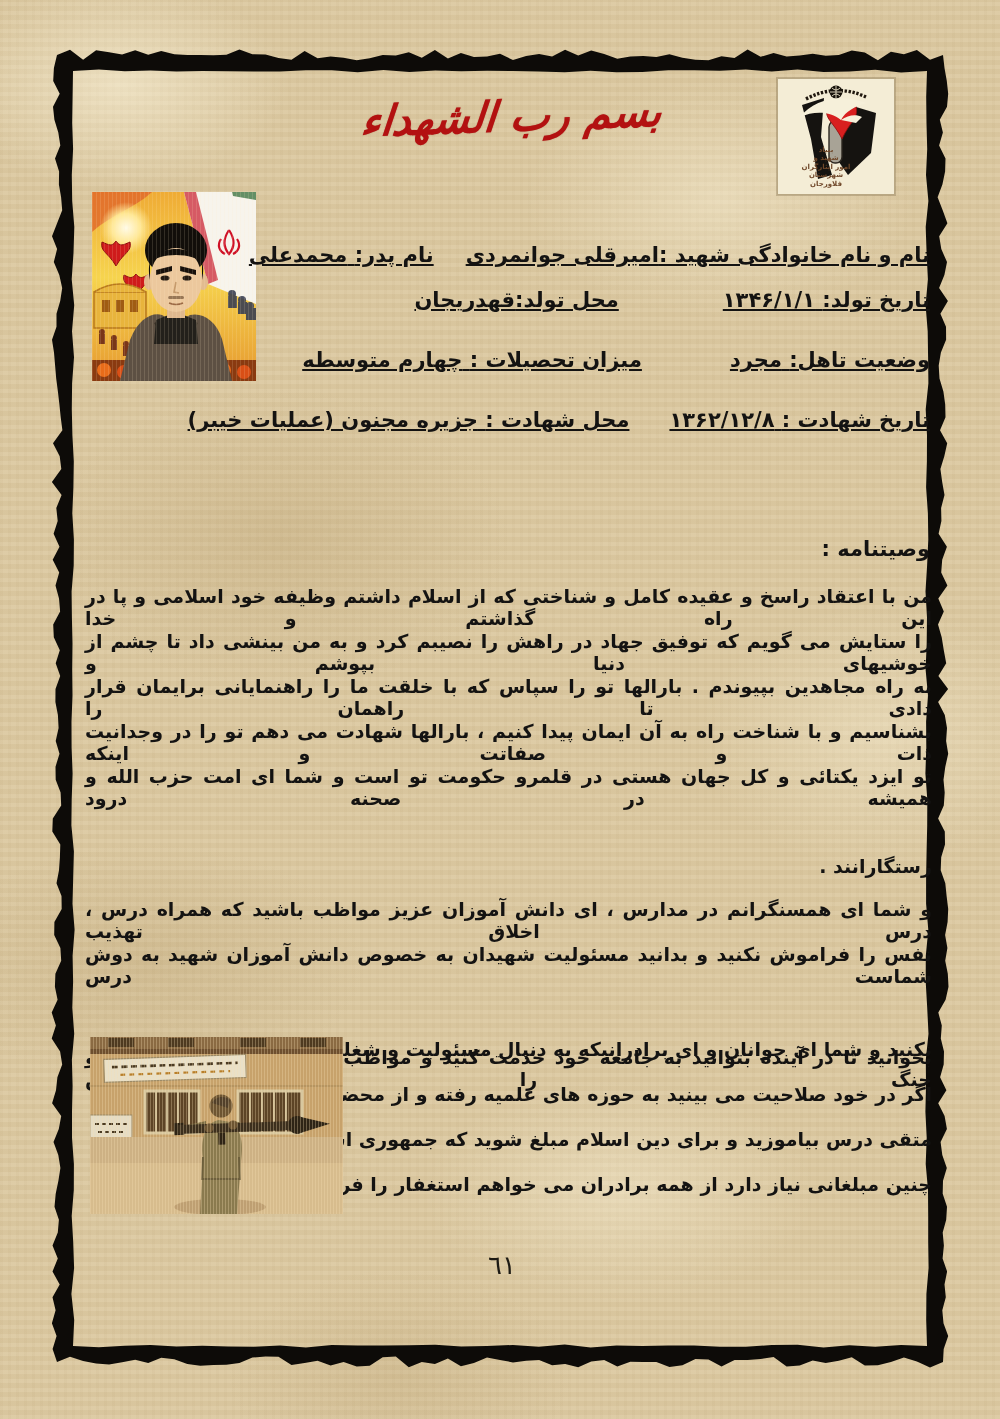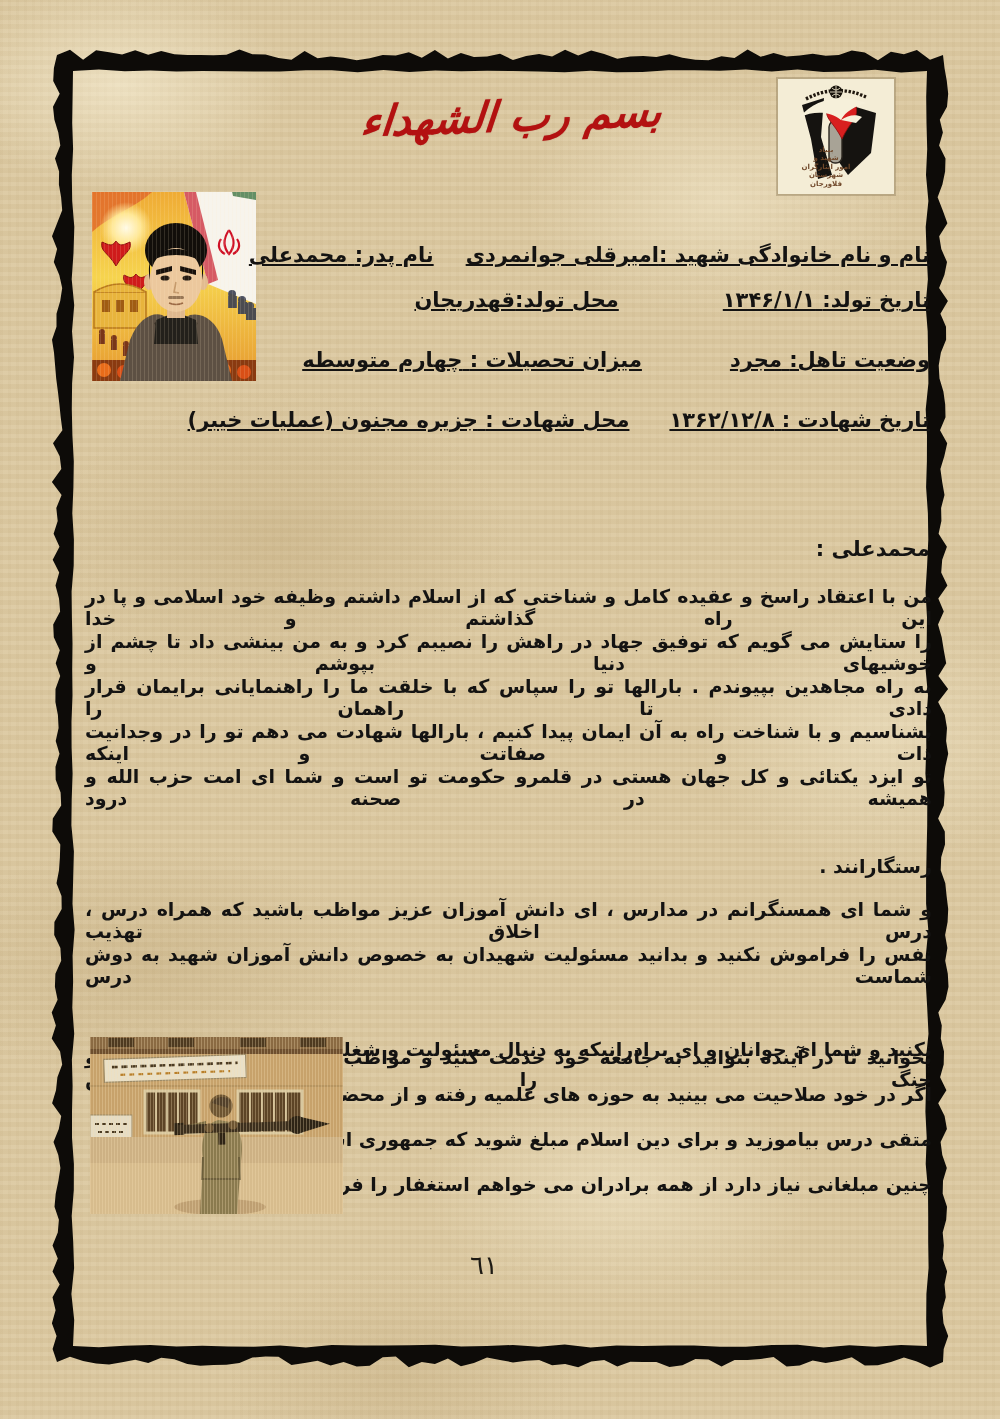--- a/index.html
+++ b/index.html
@@ -52,21 +52,21 @@
   .will-heading{
     position:absolute;right:70px;top:537px;font-weight:bold;font-size:21px;color:#141312;
   }
   .will-line{
     position:absolute;right:68px;left:85px;
     font-weight:bold;font-size:19px;color:#141312;
   }
   .will-line.full{text-align:justify;text-align-last:justify;}
   .will-line.short{left:auto;text-align:right;white-space:nowrap;}
   .page-number{
-    position:absolute;left:452px;top:1250px;width:64px;text-align:center;
+    position:absolute;left:452px;top:1250px;width:64px;text-align:right;
     font-size:26px;color:#1d1a14;
   }
 </style>
 </head>
 <body>
 
 <div class="page">
 
   <svg class="frame-svg" id="frame" viewBox="0 0 1000 1419">
       <path d="M57.0 55.0 L70.0 49.8 L83.1 59.7 L96.1 50.3 L109.1 52.2 L122.1 54.5 L135.2 50.3 L148.2 54.8 L161.2 51.1 L174.3 54.2 L187.3 54.9 L200.3 55.0 L213.4 55.2 L226.4 54.7 L239.4 49.6 L252.4 54.2 L265.5 54.5 L278.5 57.9 L291.5 59.8 L304.6 51.1 L317.6 58.3 L330.6 56.4 L343.6 57.7 L356.7 60.3 L369.7 58.3 L382.7 54.9 L395.8 55.4 L408.8 52.3 L421.8 57.8 L434.9 50.0 L447.9 58.6 L460.9 53.1 L473.9 56.9 L487.0 56.5 L500.0 53.7 L513.0 60.1 L526.1 56.0 L539.1 53.9 L552.1 56.5 L565.1 49.8 L578.2 55.4 L591.2 50.6 L604.2 54.0 L617.3 58.8 L630.3 56.5 L643.3 56.1 L656.4 57.1 L669.4 54.2 L682.4 57.8 L695.4 59.8 L708.5 60.2 L721.5 56.3 L734.5 58.1 L747.6 49.5 L760.6 56.8 L773.6 52.9 L786.6 56.5 L799.7 55.4 L812.7 53.8 L825.7 55.8 L838.8 55.1 L851.8 50.5 L864.8 52.6 L877.9 60.2 L890.9 51.7 L903.9 54.3 L916.9 50.1 L930.0 59.8 L943.0 55.0 L944.5 67.9 L946.8 80.9 L948.2 93.8 L947.0 106.8 L939.8 119.7 L942.9 132.6 L939.1 145.6 L945.5 158.5 L945.1 171.5 L942.4 184.4 L937.6 197.3 L942.7 210.3 L947.4 223.2 L939.2 236.2 L941.3 249.1 L947.0 262.0 L944.4 275.0 L939.1 287.9 L947.9 300.9 L940.4 313.8 L946.0 326.8 L946.1 339.7 L940.9 352.6 L938.7 365.6 L939.5 378.5 L943.4 391.5 L945.2 404.4 L945.5 417.3 L940.0 430.3 L947.2 443.2 L944.3 456.2 L940.4 469.1 L942.2 482.0 L944.5 495.0 L941.1 507.9 L941.4 520.9 L938.6 533.8 L946.9 546.7 L942.2 559.7 L941.2 572.6 L947.4 585.6 L938.3 598.5 L943.8 611.4 L938.0 624.4 L941.7 637.3 L943.8 650.3 L946.2 663.2 L938.4 676.1 L948.1 689.1 L938.1 702.0 L944.8 715.0 L947.0 727.9 L946.1 740.9 L948.2 753.8 L945.3 766.7 L943.5 779.7 L944.7 792.6 L943.8 805.6 L938.1 818.5 L944.8 831.4 L945.0 844.4 L941.2 857.3 L940.7 870.3 L945.3 883.2 L946.6 896.1 L948.2 909.1 L947.6 922.0 L945.1 935.0 L947.4 947.9 L945.2 960.8 L947.8 973.8 L948.5 986.7 L945.6 999.7 L938.3 1012.6 L941.8 1025.5 L940.8 1038.5 L944.0 1051.4 L943.7 1064.4 L940.1 1077.3 L946.4 1090.2 L938.2 1103.2 L944.6 1116.1 L946.9 1129.1 L940.6 1142.0 L942.3 1155.0 L946.8 1167.9 L943.0 1180.8 L942.7 1193.8 L947.0 1206.7 L946.2 1219.7 L942.7 1232.6 L943.9 1245.5 L942.6 1258.5 L947.1 1271.4 L944.5 1284.4 L945.8 1297.3 L942.3 1310.2 L943.5 1323.2 L948.2 1336.1 L943.7 1349.1 L943.0 1362.0 L930.0 1367.4 L916.9 1361.5 L903.9 1357.4 L890.9 1362.1 L877.9 1365.3 L864.8 1365.5 L851.8 1357.2 L838.8 1360.8 L825.7 1362.9 L812.7 1360.4 L799.7 1365.4 L786.6 1366.5 L773.6 1356.9 L760.6 1358.9 L747.6 1360.0 L734.5 1360.1 L721.5 1366.4 L708.5 1359.5 L695.4 1359.1 L682.4 1365.2 L669.4 1367.0 L656.4 1362.1 L643.3 1361.9 L630.3 1361.7 L617.3 1366.6 L604.2 1359.9 L591.2 1361.5 L578.2 1367.3 L565.1 1364.0 L552.1 1365.3 L539.1 1360.1 L526.1 1360.7 L513.0 1362.4 L500.0 1360.0 L487.0 1357.6 L473.9 1362.9 L460.9 1366.2 L447.9 1358.6 L434.9 1363.9 L421.8 1362.0 L408.8 1367.2 L395.8 1356.5 L382.7 1357.3 L369.7 1365.7 L356.7 1366.5 L343.6 1362.0 L330.6 1365.6 L317.6 1360.7 L304.6 1363.0 L291.5 1365.0 L278.5 1356.8 L265.5 1356.5 L252.4 1357.6 L239.4 1363.0 L226.4 1364.7 L213.4 1365.0 L200.3 1365.8 L187.3 1364.1 L174.3 1359.2 L161.2 1357.8 L148.2 1362.9 L135.2 1359.8 L122.1 1362.2 L109.1 1364.4 L96.1 1363.6 L83.1 1361.0 L70.0 1356.8 L57.0 1362.0 L52.6 1349.1 L56.6 1336.1 L51.9 1323.2 L55.6 1310.2 L52.5 1297.3 L59.7 1284.4 L52.5 1271.4 L57.8 1258.5 L52.5 1245.5 L57.8 1232.6 L58.9 1219.7 L54.5 1206.7 L55.7 1193.8 L58.4 1180.8 L60.4 1167.9 L58.3 1155.0 L53.5 1142.0 L58.8 1129.1 L61.2 1116.1 L52.1 1103.2 L56.0 1090.2 L57.4 1077.3 L62.2 1064.4 L60.1 1051.4 L51.7 1038.5 L55.9 1025.5 L51.7 1012.6 L57.6 999.7 L54.9 986.7 L55.4 973.8 L61.2 960.8 L60.4 947.9 L54.2 935.0 L54.4 922.0 L61.7 909.1 L61.5 896.1 L56.5 883.2 L59.0 870.3 L59.9 857.3 L60.3 844.4 L52.3 831.4 L52.8 818.5 L61.2 805.6 L60.6 792.6 L55.7 779.7 L55.5 766.7 L59.5 753.8 L55.7 740.9 L58.6 727.9 L57.9 715.0 L55.4 702.0 L55.5 689.1 L60.2 676.1 L55.7 663.2 L59.8 650.3 L53.8 637.3 L53.2 624.4 L60.1 611.4 L59.0 598.5 L55.5 585.6 L59.2 572.6 L52.7 559.7 L59.5 546.7 L53.6 533.8 L57.7 520.9 L56.3 507.9 L61.6 495.0 L51.9 482.0 L61.3 469.1 L59.7 456.2 L53.0 443.2 L62.4 430.3 L60.7 417.3 L59.4 404.4 L57.9 391.5 L56.2 378.5 L55.1 365.6 L54.0 352.6 L52.0 339.7 L56.5 326.8 L56.5 313.8 L60.2 300.9 L62.2 287.9 L59.3 275.0 L53.8 262.0 L57.1 249.1 L52.0 236.2 L57.1 223.2 L62.2 210.3 L61.1 197.3 L58.9 184.4 L59.1 171.5 L55.0 158.5 L60.3 145.6 L58.3 132.6 L54.4 119.7 L53.0 106.8 L59.7 93.8 L53.2 80.9 L53.9 67.9 Z M73.0 71.0 L98.9 69.4 L124.8 71.2 L150.6 70.4 L176.5 71.5 L202.4 71.1 L228.3 71.3 L254.2 71.5 L280.0 71.5 L305.9 70.2 L331.8 70.2 L357.7 72.3 L383.5 69.9 L409.4 72.1 L435.3 70.5 L461.2 71.2 L487.1 70.7 L512.9 71.0 L538.8 71.4 L564.7 72.3 L590.6 70.8 L616.5 72.2 L642.3 72.0 L668.2 70.2 L694.1 70.3 L720.0 70.7 L745.8 69.5 L771.7 71.6 L797.6 69.6 L823.5 72.0 L849.4 71.4 L875.2 69.7 L901.1 72.4 L927.0 71.0 L926.2 97.0 L926.5 123.0 L927.2 149.1 L926.0 175.1 L928.4 201.1 L925.7 227.1 L926.6 253.1 L927.9 279.2 L925.6 305.2 L927.7 331.2 L928.1 357.2 L928.4 383.2 L925.7 409.3 L927.0 435.3 L926.9 461.3 L926.1 487.3 L927.9 513.3 L928.3 539.4 L927.1 565.4 L925.5 591.4 L927.0 617.4 L926.7 643.4 L925.6 669.5 L928.0 695.5 L926.1 721.5 L926.3 747.5 L925.4 773.6 L927.3 799.6 L927.2 825.6 L926.6 851.6 L926.1 877.6 L926.1 903.7 L928.3 929.7 L925.8 955.7 L925.7 981.7 L927.2 1007.7 L928.5 1033.8 L925.8 1059.8 L926.0 1085.8 L925.4 1111.8 L926.7 1137.8 L925.7 1163.9 L928.0 1189.9 L928.2 1215.9 L928.2 1241.9 L928.6 1267.9 L926.4 1294.0 L926.2 1320.0 L927.0 1346.0 L901.1 1345.0 L875.2 1346.7 L849.4 1345.2 L823.5 1347.5 L797.6 1344.7 L771.7 1345.1 L745.8 1346.7 L720.0 1346.8 L694.1 1345.6 L668.2 1345.6 L642.3 1345.9 L616.5 1345.5 L590.6 1347.5 L564.7 1344.6 L538.8 1346.8 L512.9 1345.0 L487.1 1345.9 L461.2 1346.4 L435.3 1344.7 L409.4 1345.3 L383.5 1345.6 L357.7 1345.5 L331.8 1344.9 L305.9 1347.4 L280.0 1345.6 L254.2 1346.7 L228.3 1346.5 L202.4 1345.7 L176.5 1346.6 L150.6 1344.9 L124.8 1345.8 L98.9 1347.2 L73.0 1346.0 L74.2 1320.0 L71.4 1294.0 L74.1 1267.9 L73.2 1241.9 L71.7 1215.9 L73.8 1189.9 L73.9 1163.9 L72.0 1137.8 L72.0 1111.8 L72.6 1085.8 L71.9 1059.8 L74.2 1033.8 L72.3 1007.7 L73.1 981.7 L72.6 955.7 L74.6 929.7 L72.5 903.7 L73.2 877.6 L73.9 851.6 L71.4 825.6 L71.7 799.6 L72.6 773.6 L71.6 747.5 L71.5 721.5 L72.5 695.5 L72.2 669.5 L72.5 643.4 L71.9 617.4 L71.6 591.4 L73.7 565.4 L73.9 539.4 L72.3 513.3 L73.4 487.3 L73.8 461.3 L72.4 435.3 L71.8 409.3 L72.1 383.2 L74.0 357.2 L72.0 331.2 L74.2 305.2 L71.7 279.2 L73.5 253.1 L74.3 227.1 L72.2 201.1 L71.8 175.1 L73.1 149.1 L72.2 123.0 L72.6 97.0 Z" fill="#0d0b08" fill-rule="evenodd"></path>
@@ -190,21 +190,21 @@
   <div class="info-line" style="top:288px">
     <span>تاریخ تولد:</span> <span>۱۳۴۶/۱/۱</span><span class="gap" style="width:104px"></span><span>محل تولد:</span><span>قهدریجان</span>
   </div>
   <div class="info-line" style="top:348px">
     <span>وضعیت تاهل:</span> <span>مجرد</span><span class="gap" style="width:88px"></span><span>میزان تحصیلات :</span> <span>چهارم متوسطه</span>
   </div>
   <div class="info-line" style="top:408px">
     <span>تاریخ شهادت :</span> <span>۱۳۶۲/۱۲/۸</span><span class="gap" style="width:40px"></span><span>محل شهادت :</span> <span>جزیره مجنون (عملیات خیبر)</span>
   </div>
 
-  <div class="will-heading">محمدعلی :</div>
+  <div class="will-heading">وصیتنامه :</div>
 
   <div class="will-line full" style="top:585px">من با اعتقاد راسخ و عقیده کامل و شناختی که از اسلام داشتم وظیفه خود اسلامی و پا در این راه گذاشتم و خدا</div>
   <div class="will-line full" style="top:630px">را ستایش می گویم که توفیق جهاد در راهش را نصیبم کرد و به من بینشی داد تا چشم از خوشیهای دنیا بپوشم و</div>
   <div class="will-line full" style="top:675px">به راه مجاهدین بپیوندم . بارالها تو را سپاس که با خلقت ما را راهنمایانی برایمان قرار دادی تا راهمان را</div>
   <div class="will-line full" style="top:720px">بشناسیم و با شناخت راه به آن ایمان پیدا کنیم ، بارالها شهادت می دهم تو را در وجدانیت ذات و صفاتت و اینکه</div>
   <div class="will-line full" style="top:765px">تو ایزد یکتائی و کل جهان هستی در قلمرو حکومت تو است و شما ای امت حزب الله و همیشه در صحنه درود</div>
   <div class="will-line short" style="top:855px">رستگارانند .</div>
   <div class="will-line full" style="top:898px">و شما ای همسنگرانم در مدارس ، ای دانش آموزان عزیز مواظب باشید که همراه درس ، درس اخلاق تهذیب</div>
   <div class="will-line full" style="top:943px">نفس را فراموش نکنید و بدانید مسئولیت شهیدان به خصوص دانش آموزان شهید به دوش شماست درس</div>
   <div class="will-line full" style="top:1046px">بخوانید تا در آینده بتوانید به جامعه خود خدمت کنید و مواظب باشید همراه درس جبهه و جنگ را فراموش</div>

